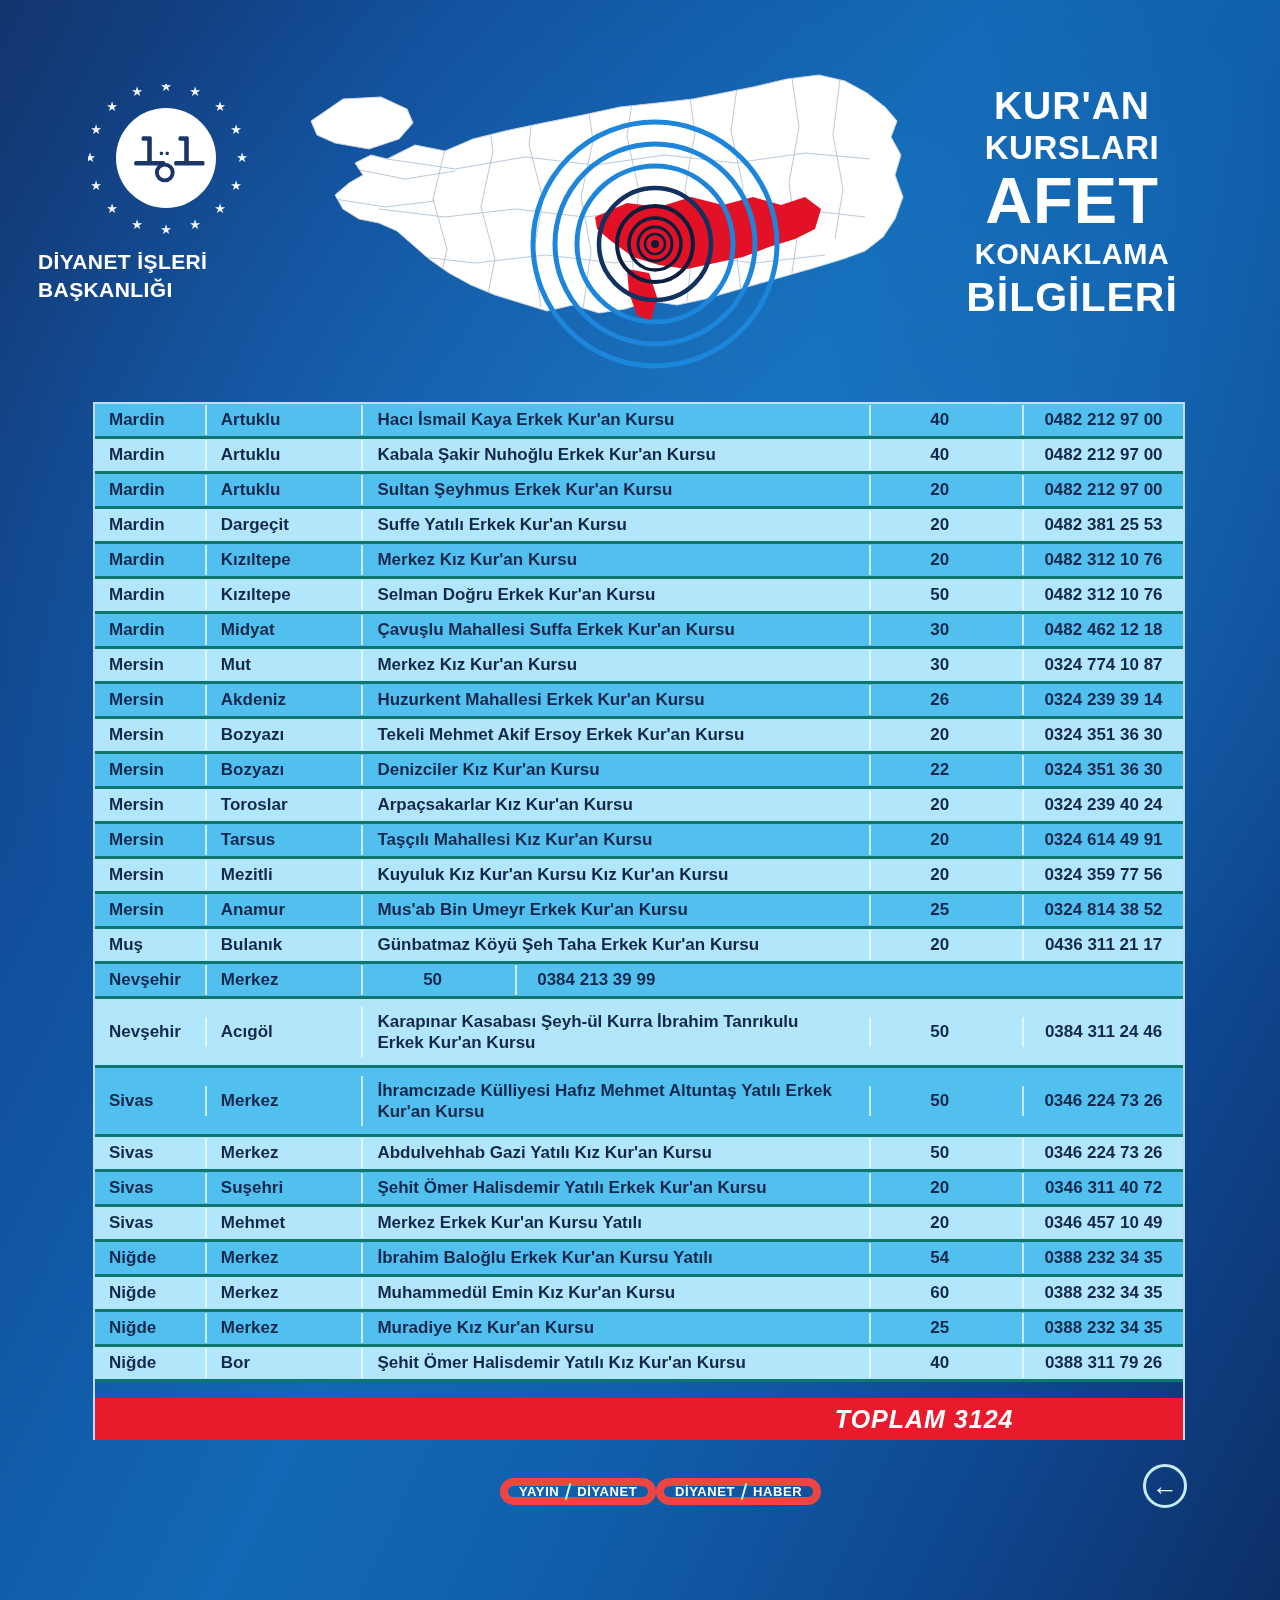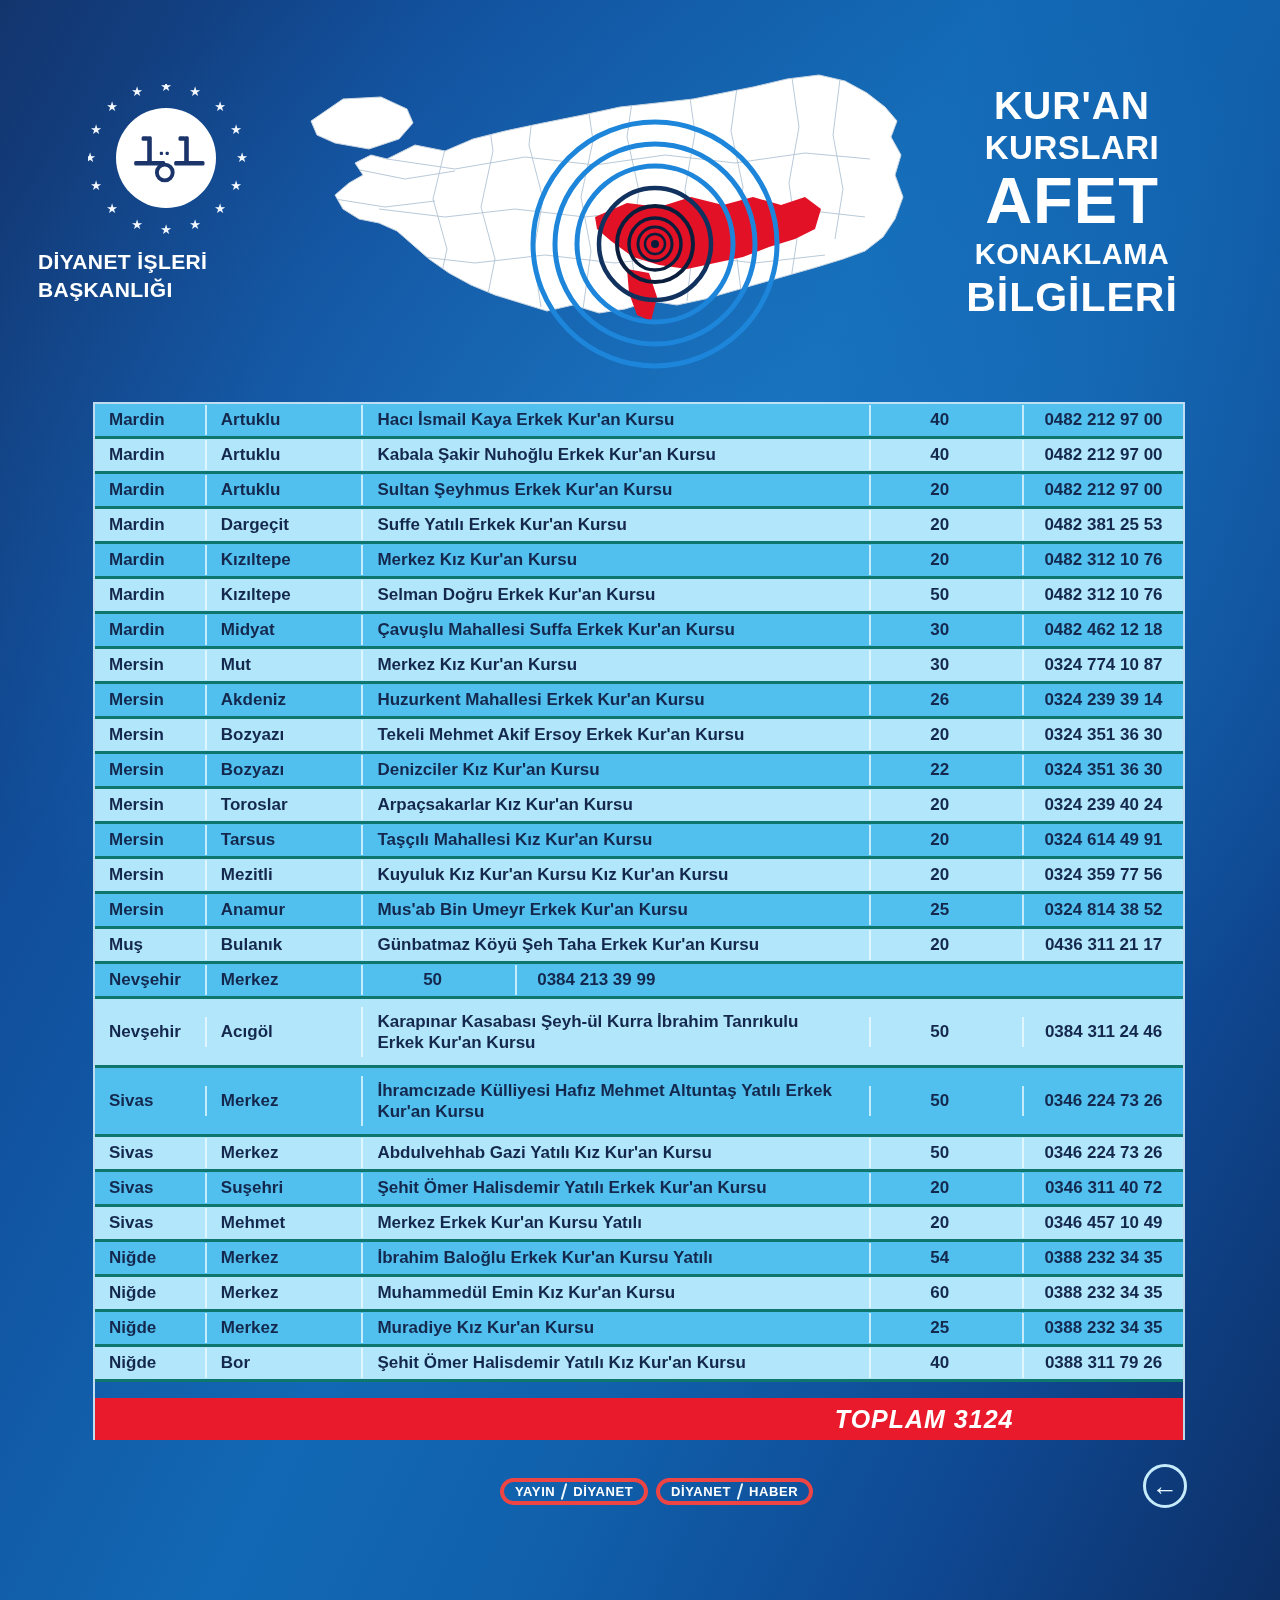--- a/index.html
+++ b/index.html
@@ -35,21 +35,21 @@
   .cell + .cell{border-left:2px solid rgba(238,251,255,.75);}
   .c-city{width:8.9%;}
   .c-district{width:13.2%;}
   .c-course{flex:1;}
   .c-cap{width:12.9%;justify-content:center;padding:4px 4px;}
   .c-phone{width:14.8%;justify-content:center;padding:4px 4px;}
   .total-bar{height:42px;background:#e81a2b;display:flex;align-items:center;margin-top:16px;}
   .total-label{margin-left:68%;color:#ffffff;font-weight:900;font-style:italic;
     font-size:25px;letter-spacing:1px;white-space:nowrap;}
   
-  .badge{position:absolute;top:1478px;height:27px;border:4px solid #ef4444;border-radius:16px;
+  .badge{position:absolute;top:1478px;height:27px;border:8px solid #ef4444;border-radius:16px;
     display:flex;align-items:center;padding:0 11px;color:#ffffff;font-weight:800;
     font-size:13px;letter-spacing:.6px;box-sizing:border-box;}
   .badge .div{display:inline-block;width:2px;height:17px;background:#e8f6fd;
     transform:rotate(16deg);margin:0 8px;border-radius:2px;}
   .badge1{left:500px;}
   .badge2{left:656px;}
   .back-btn{position:absolute;left:1143px;top:1464px;width:44px;height:44px;
     border:3px solid #c6ebfa;border-radius:50%;display:flex;align-items:center;
     justify-content:center;color:#e4f6fe;font-size:26px;font-weight:700;box-sizing:border-box;}
 </style>

